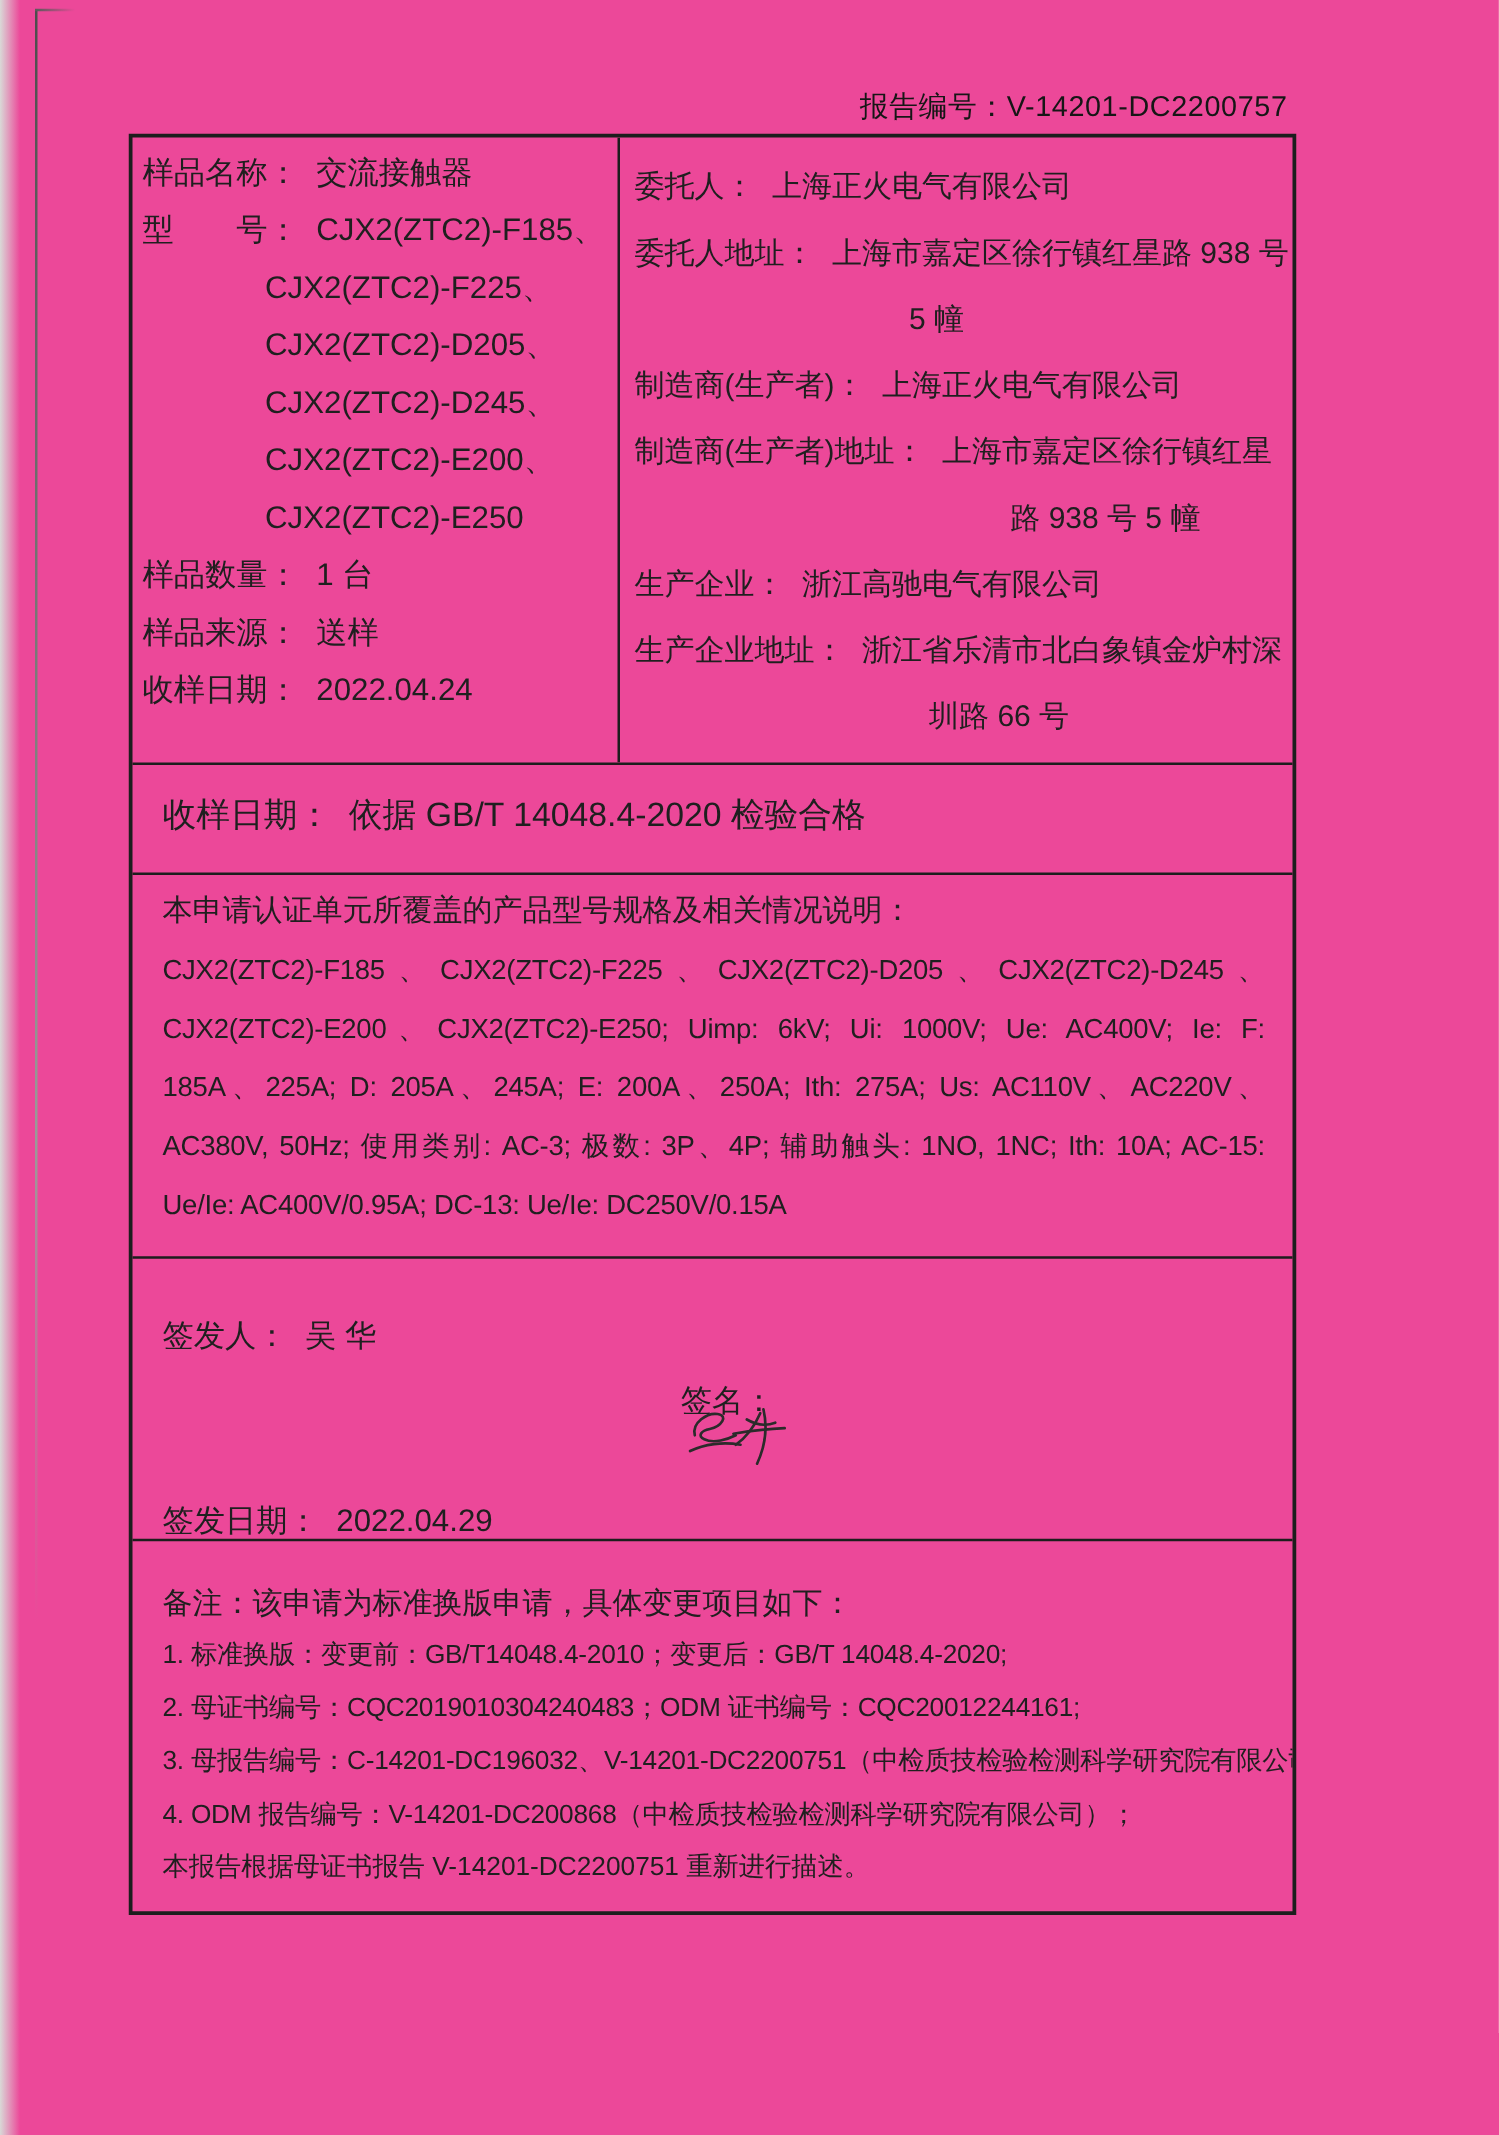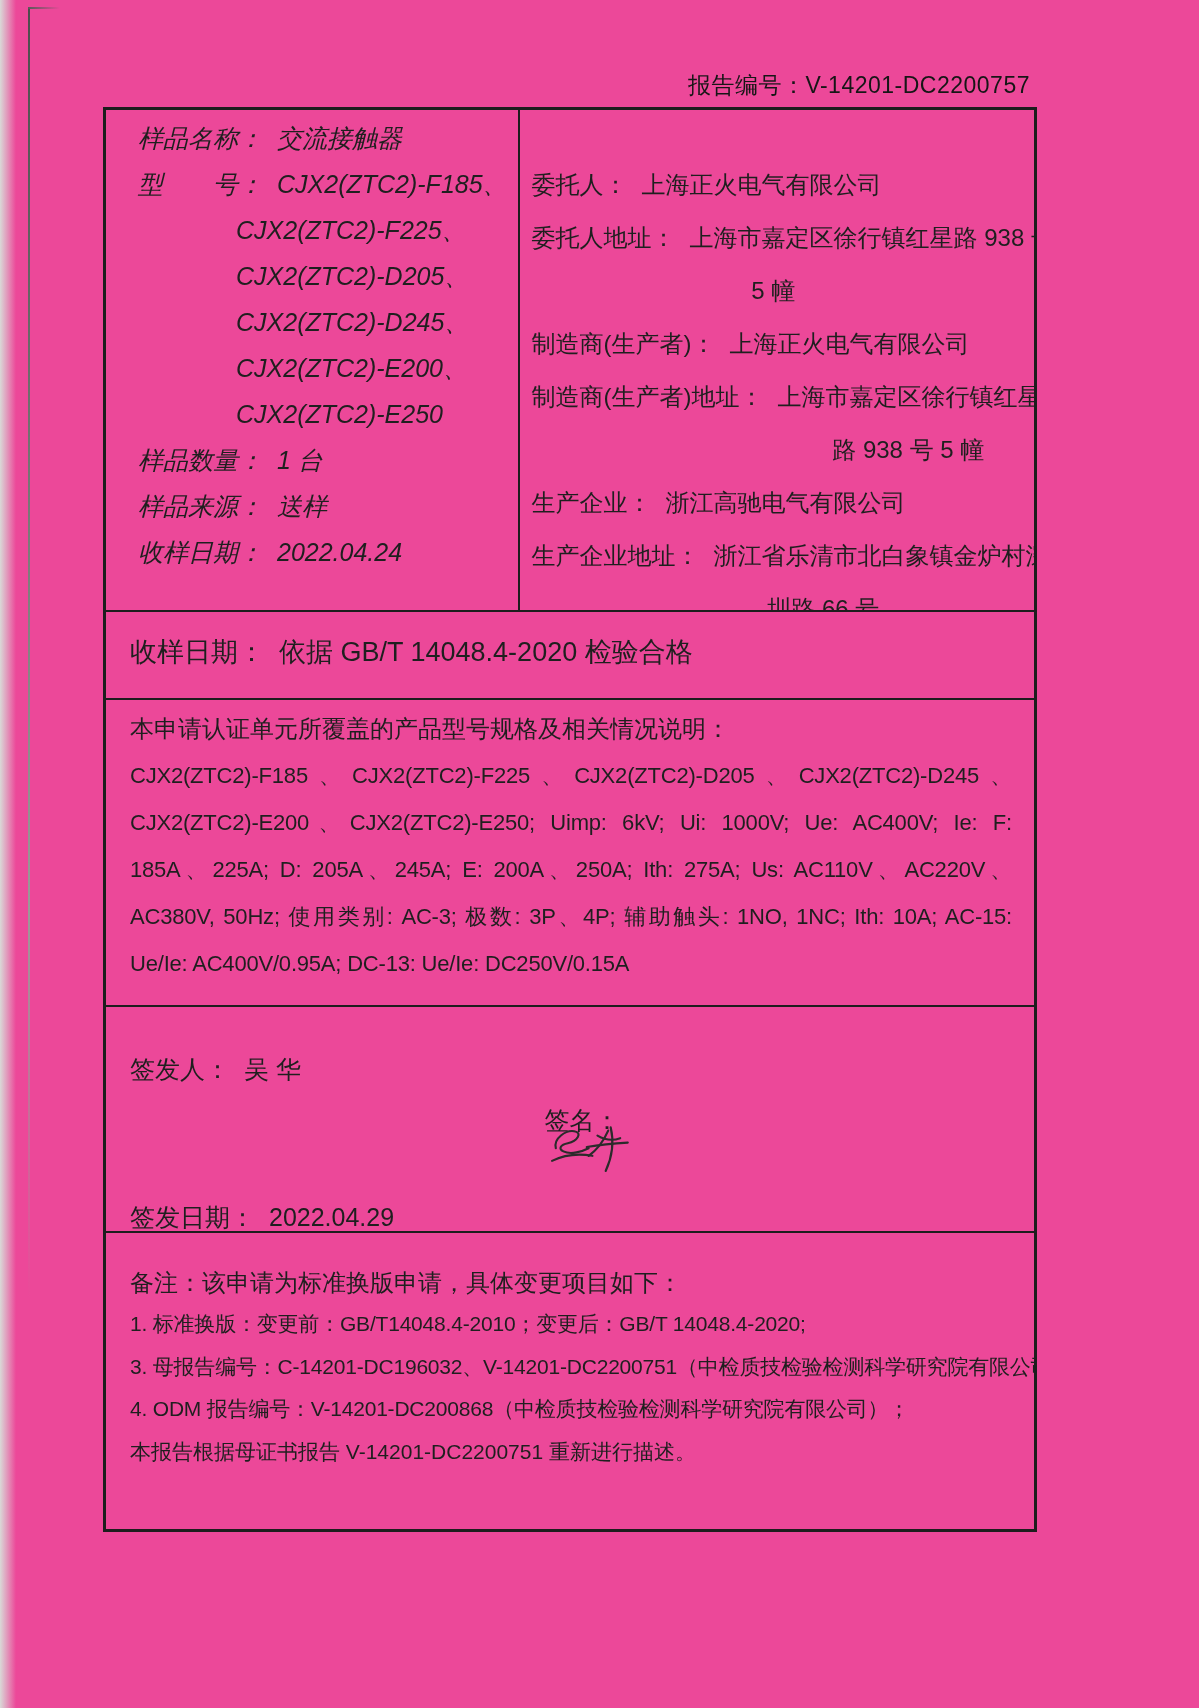--- a/index.html
+++ b/index.html
@@ -38,31 +38,29 @@
     border:3px solid #1d1d1d;
     box-sizing:border-box;
     background:transparent;
   }
   .sec{box-sizing:border-box;border-bottom:2px solid #1d1d1d;overflow:hidden;}
   .sec:last-child{border-bottom:none;}
   
   .sec1{height:502px;display:flex;}
   .cell-left{
     width:444px;border-right:2px solid #1d1d1d;box-sizing:border-box;
-    padding:5px 10px 0 32px;
+    padding:5px 10px 0 8px;
     font-size:25px;line-height:46px;
     white-space:nowrap;
-    font-style:italic;
   }
   .cell-right{
     flex:1;box-sizing:border-box;
     padding:13px 8px 0 12px;
     font-size:24px;line-height:53px;
     white-space:nowrap;
-    margin-top:35px;
   }
   .row{white-space:nowrap;}
   .v{margin-left:14px;}
   .indent{padding-left:98px;}
   .center-a{text-align:center;padding-right:40px;white-space:normal;}
   .center-b{text-align:center;padding-left:230px;white-space:normal;}
   .center-c{text-align:center;padding-left:60px;white-space:normal;}
   
   .sec2{height:88px;padding:20px 0 0 24px;font-size:27px;line-height:40px;}
   
@@ -177,19 +175,20 @@
         </svg>
       </div>
       <div class="date-line">
         <span>签发日期：</span><span class="v">2022.04.29</span>
       </div>
     </div>
 
     <div class="sec sec5">
       <div class="remark-head">备注：该申请为标准换版申请，具体变更项目如下：</div>
       <div class="remark-item">1.  标准换版：变更前：GB/T14048.4-2010；变更后：GB/T 14048.4-2020;</div>
+      <div class="remark-item">2.  母证书编号：CQC2019010304240483；ODM 证书编号：CQC20012244161;</div>
       <div class="remark-item">3.  母报告编号：C-14201-DC196032、V-14201-DC2200751（中检质技检验检测科学研究院有限公司）；</div>
       <div class="remark-item">4.  ODM 报告编号：V-14201-DC200868（中检质技检验检测科学研究院有限公司）；</div>
       <div class="remark-foot">本报告根据母证书报告 V-14201-DC2200751 重新进行描述。</div>
     </div>
 
   </div>
 </div>
 
 </body></html>

